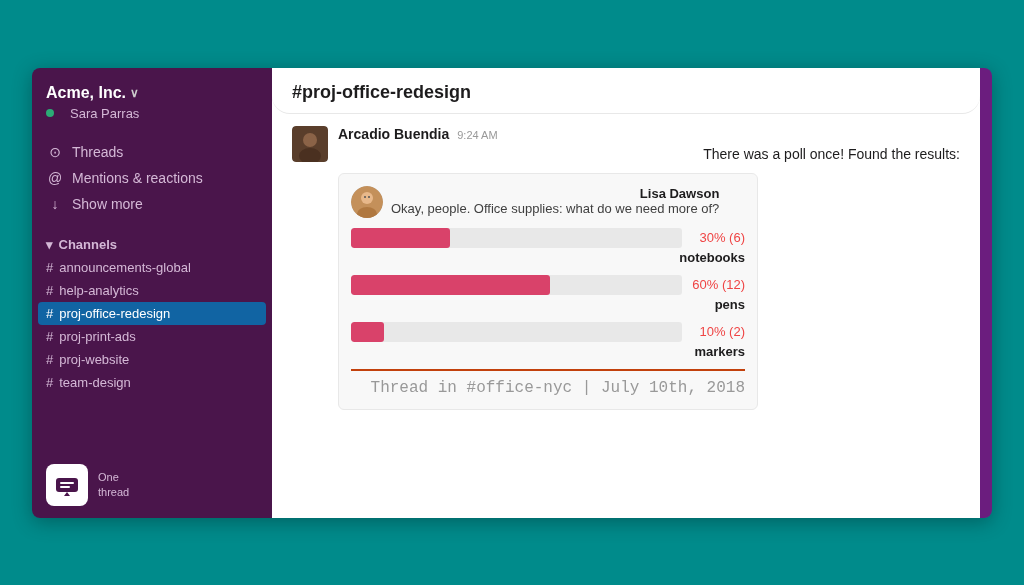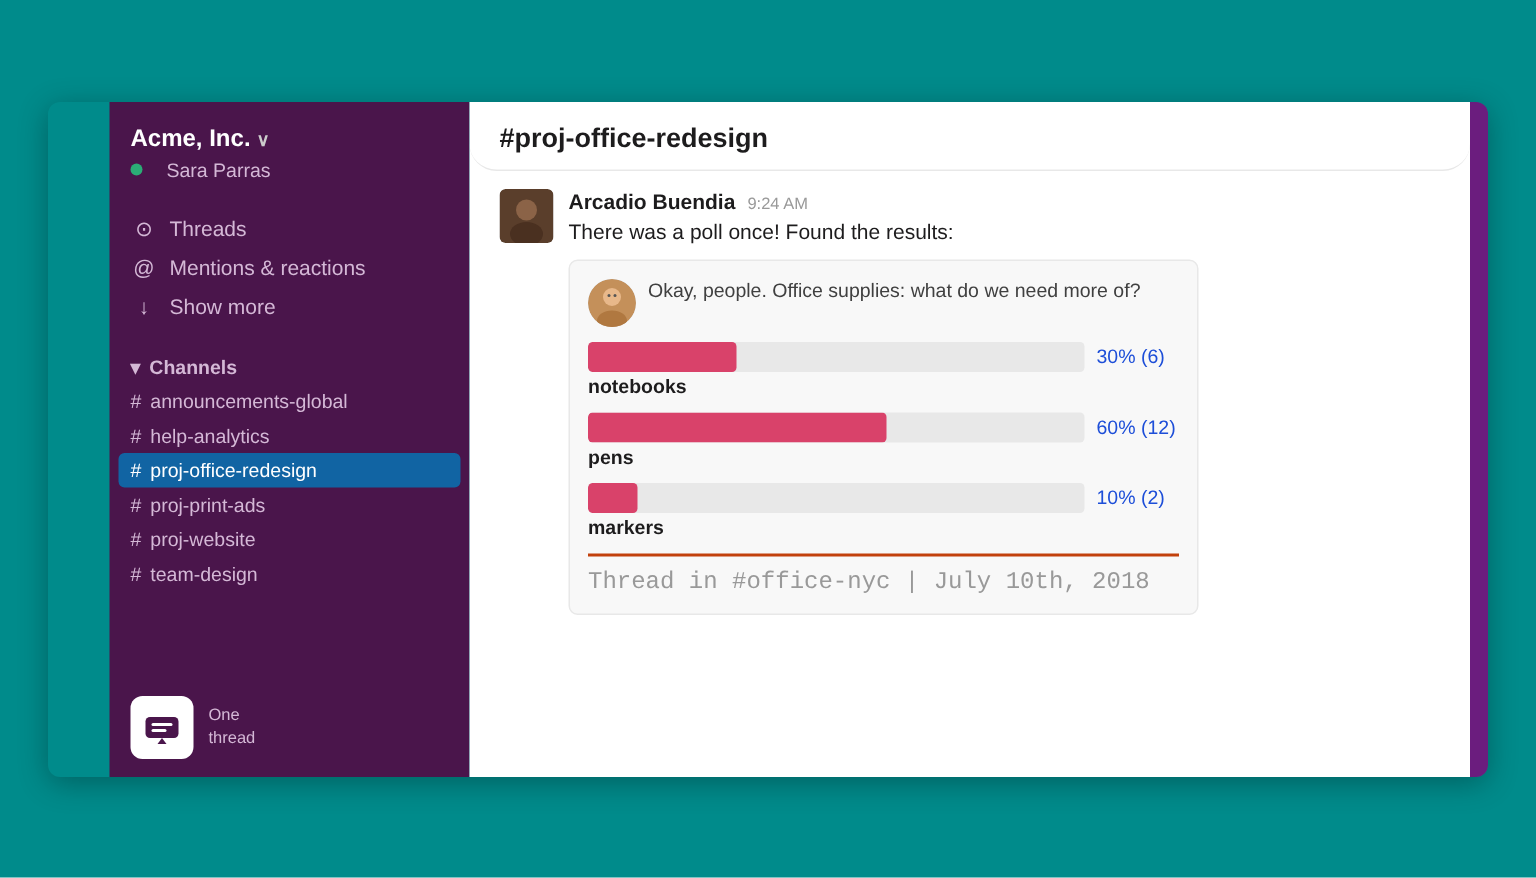--- a/index.html
+++ b/index.html
@@ -13,21 +13,20 @@
       height: 585px;
       overflow: hidden;
     }
     .app-container {
       display: flex;
       width: 960px;
       height: 450px;
       border-radius: 8px;
       overflow: hidden;
       box-shadow: 0 4px 20px rgba(0,0,0,0.3);
-      padding-left: 41px;
     }
     
     .sidebar {
       width: 240px;
       background: #4A154B;
       display: flex;
       flex-direction: column;
       flex-shrink: 0;
     }
     .sidebar-header {
@@ -157,20 +156,21 @@
     }
     .messages-area {
       flex: 1;
       overflow-y: auto;
       padding: 12px 20px;
     }
     .message {
       display: flex;
       gap: 10px;
       margin-bottom: 14px;
+      text-align: right;
     }
     .avatar {
       width: 36px;
       height: 36px;
       border-radius: 4px;
       flex-shrink: 0;
       overflow: hidden;
       background: #ccc;
     }
     .avatar-shoes {
@@ -237,21 +237,21 @@
       border-radius: 3px;
       overflow: hidden;
     }
     .poll-bar-fill {
       height: 100%;
       background: #D9426A;
       border-radius: 3px;
     }
     .poll-percent {
       font-size: 13px;
-      color: #1d4ed8;
+      color: #ef4444;
       white-space: nowrap;
       min-width: 55px;
     }
     .poll-label {
       font-size: 13px;
       font-weight: 600;
       color: #1d1c1d;
     }
     .thread-footer {
       font-size: 16px;
@@ -375,20 +375,21 @@
               <div class="avatar" style="width:32px;height:32px;border-radius:50%;overflow:hidden;">
                 <svg width="32" height="32" viewBox="0 0 32 32">
                   <rect width="32" height="32" rx="16" fill="#c4905a"></rect>
                   <circle cx="16" cy="12" r="6" fill="#e8b88a"></circle>
                   <ellipse cx="16" cy="28" rx="10" ry="7" fill="#b07840"></ellipse>
                   <circle cx="14" cy="11" r="1" fill="#555"></circle>
                   <circle cx="18" cy="11" r="1" fill="#555"></circle>
                 </svg>
               </div>
               <div>
+                <div style="font-weight:700;font-size:13px;color:#1d1c1d;">Lisa Dawson</div>
                 <div style="font-size:13px;color:#404040;">Okay, people. Office supplies: what do we need more of?</div>
               </div>
             </div>
 
             <div class="poll-option">
               <div class="poll-bar-row">
                 <div class="poll-bar-track">
                   <div class="poll-bar-fill" style="width:30%;"></div>
                 </div>
                 <span class="poll-percent">30% (6)</span>

